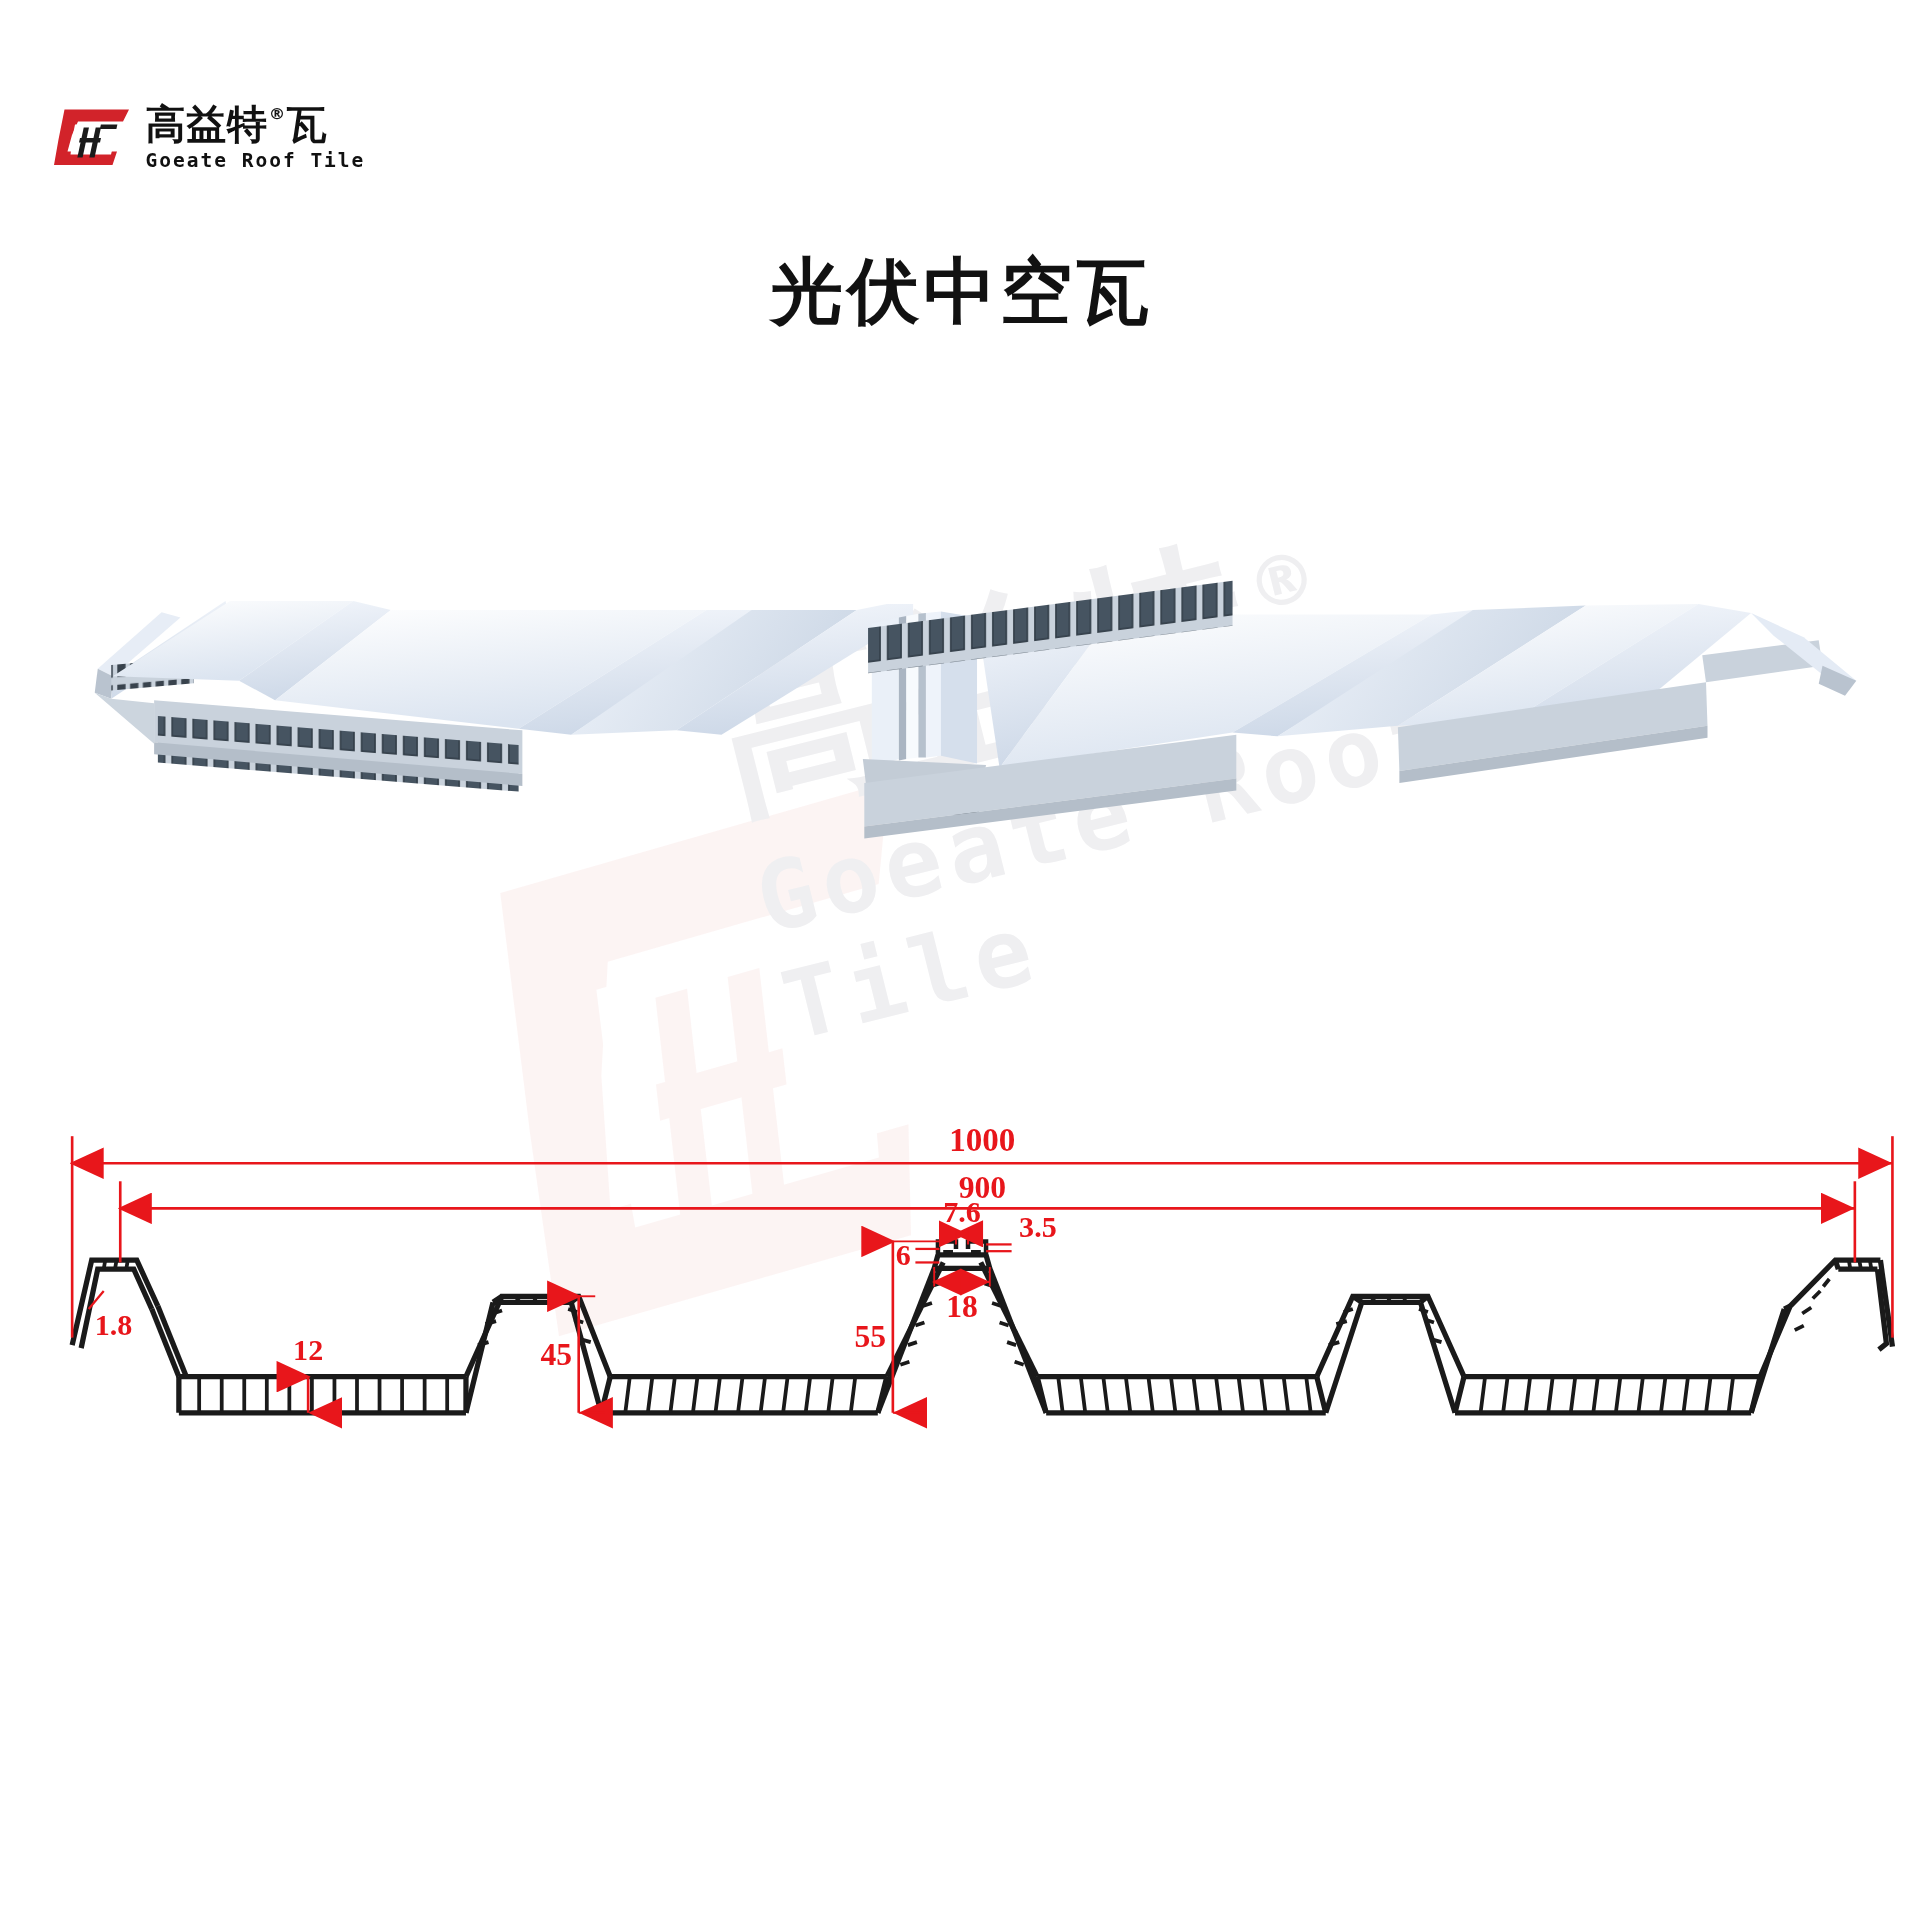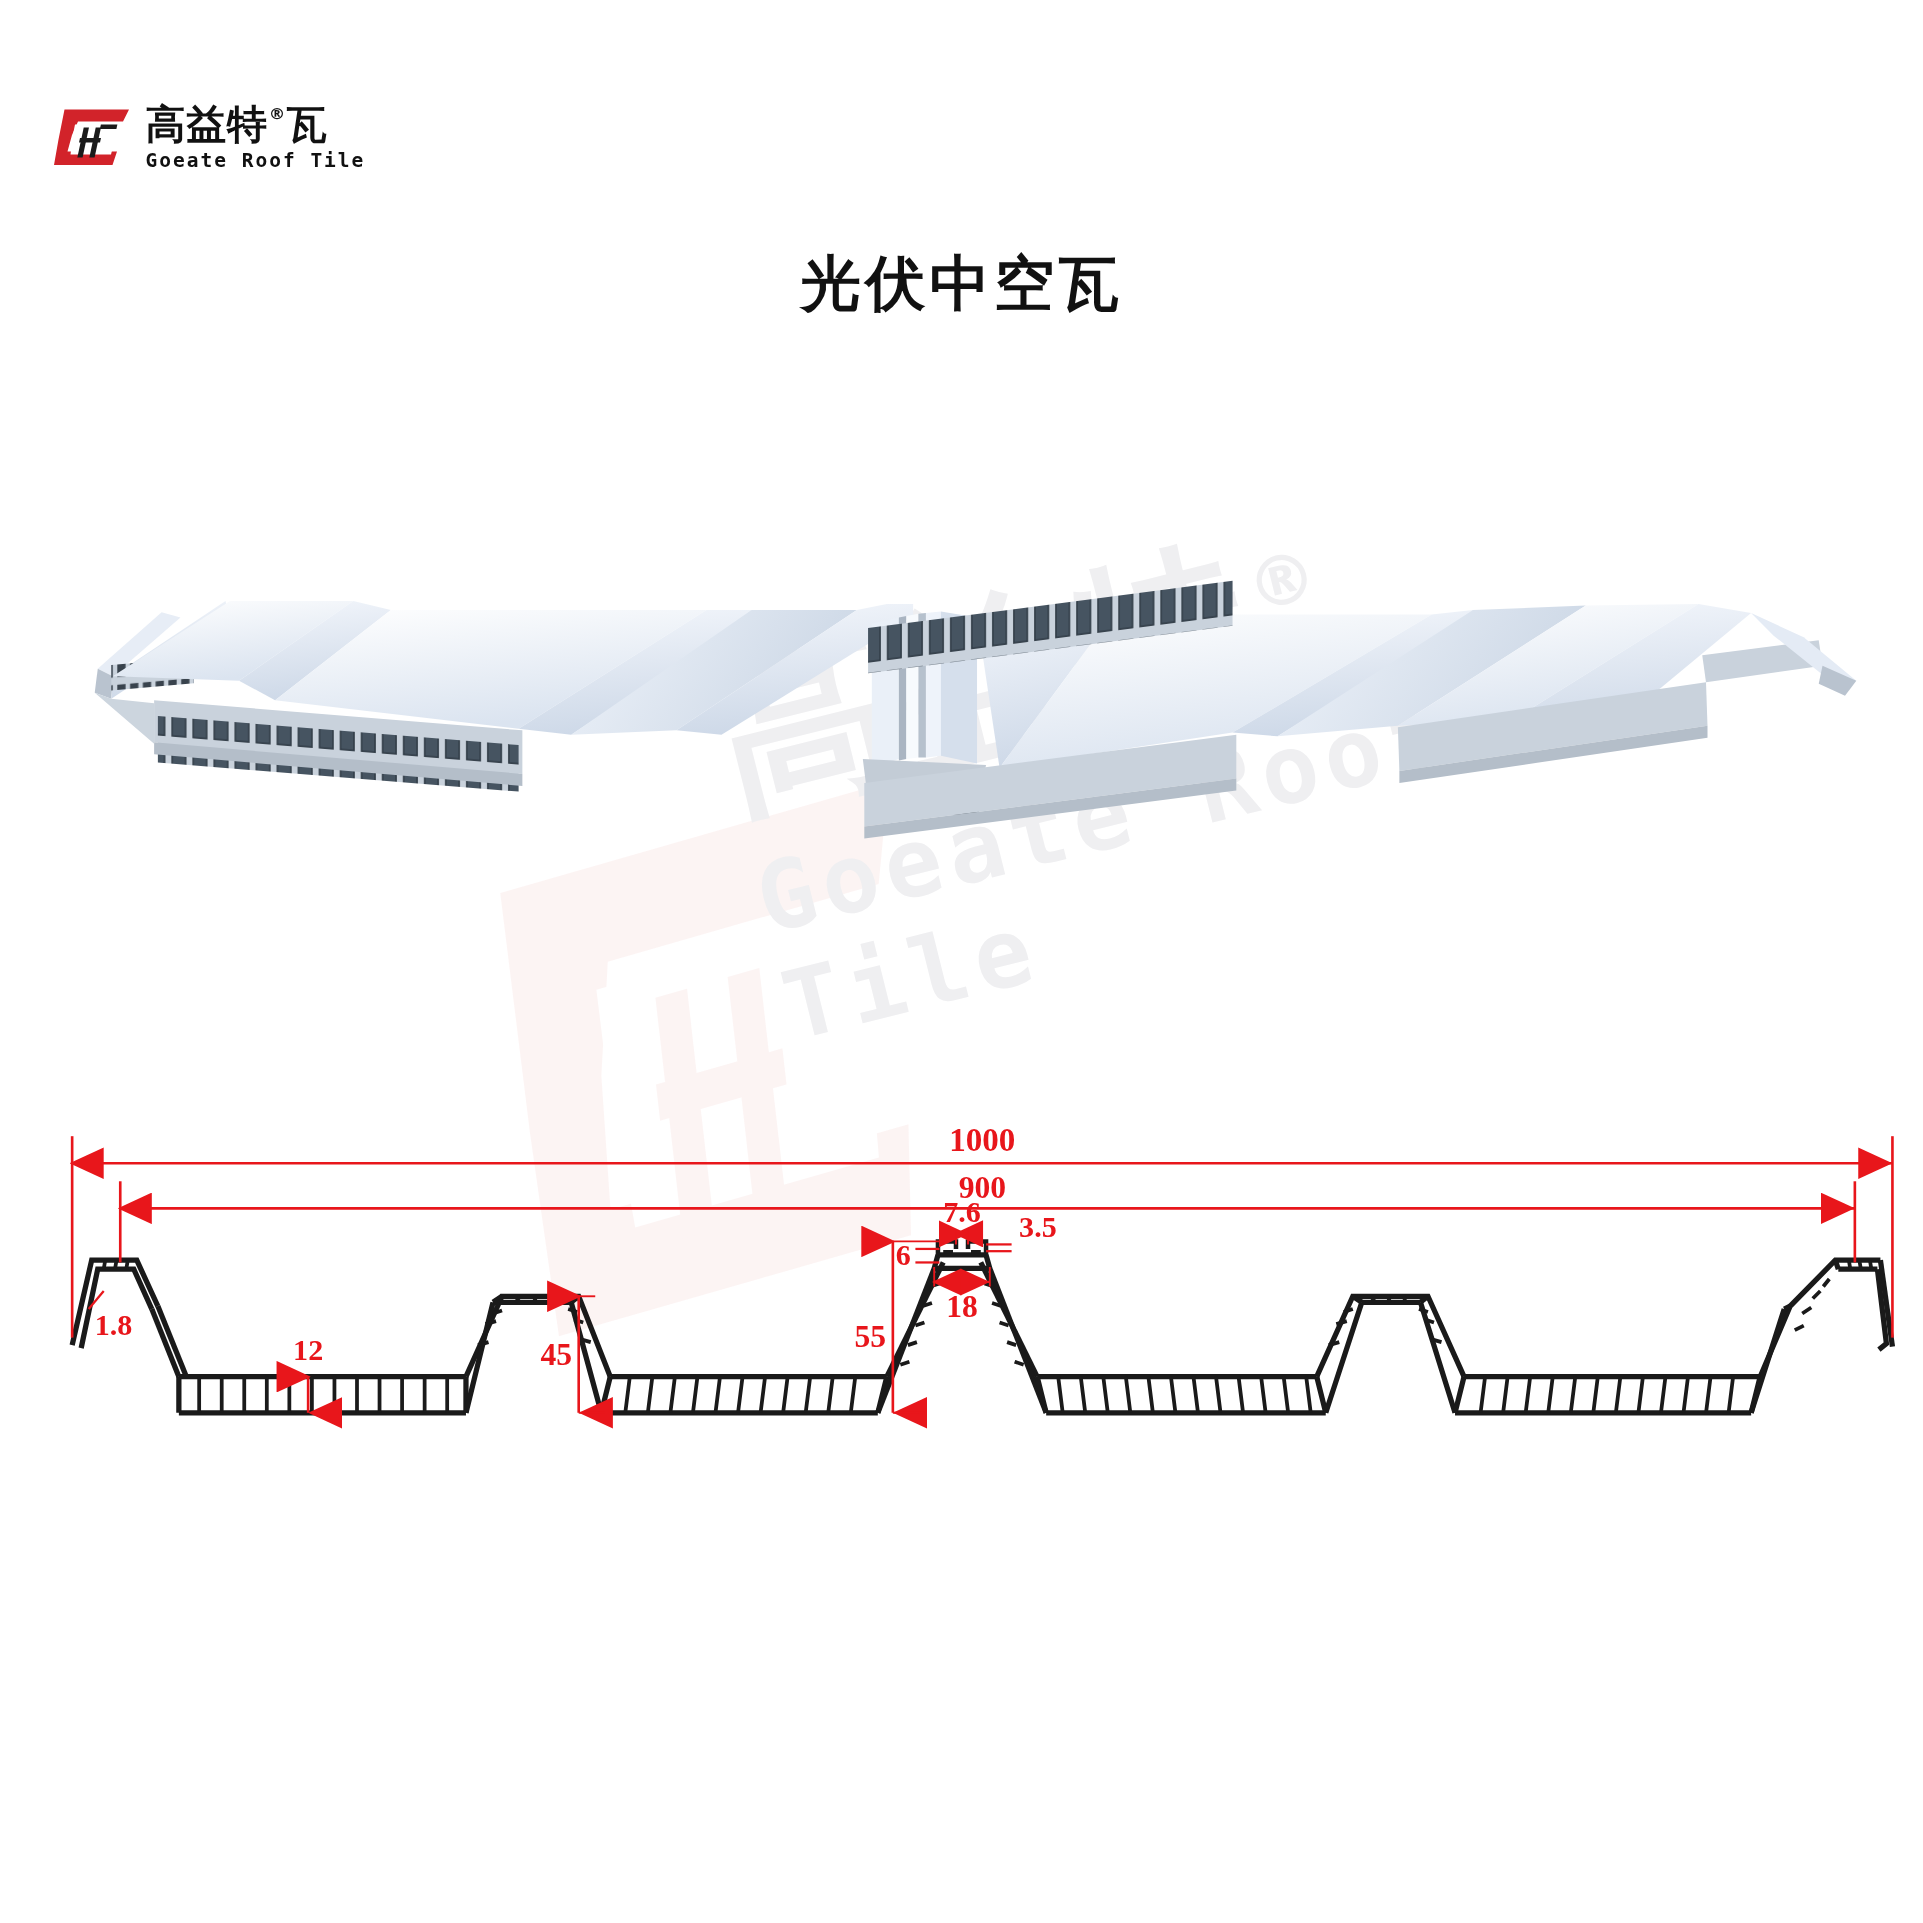--- a/index.html
+++ b/index.html
@@ -23,21 +23,21 @@
   #brand-cn .reg{font-size:16.5px;line-height:1;position:relative;top:1.5px;margin:0 0.8px;}
   #brand-en{
     font-size:19.5px;font-weight:bold;color:#111;letter-spacing:2px;
     margin-top:3.8px;white-space:nowrap;
     font-family:"DejaVu Sans Mono","Liberation Mono",monospace;
   }
 
   
   #page-title{
     position:absolute;left:0;right:0;top:244px;text-align:center;
-    font-size:60px;font-weight:bold;color:#111;letter-spacing:4.5px;
+    font-size:72px;font-weight:bold;color:#111;letter-spacing:4.5px;
     font-family:"DejaVu Sans","Liberation Sans",sans-serif;
   }
 
   
   .wm{position:absolute;pointer-events:none;user-select:none;}
   #watermark-gray{
     left:699px;top:661px;width:992px;height:421px;
     transform:rotate(-14deg);transform-origin:left top;
     color:#efeff1;font-weight:bold;
   }

